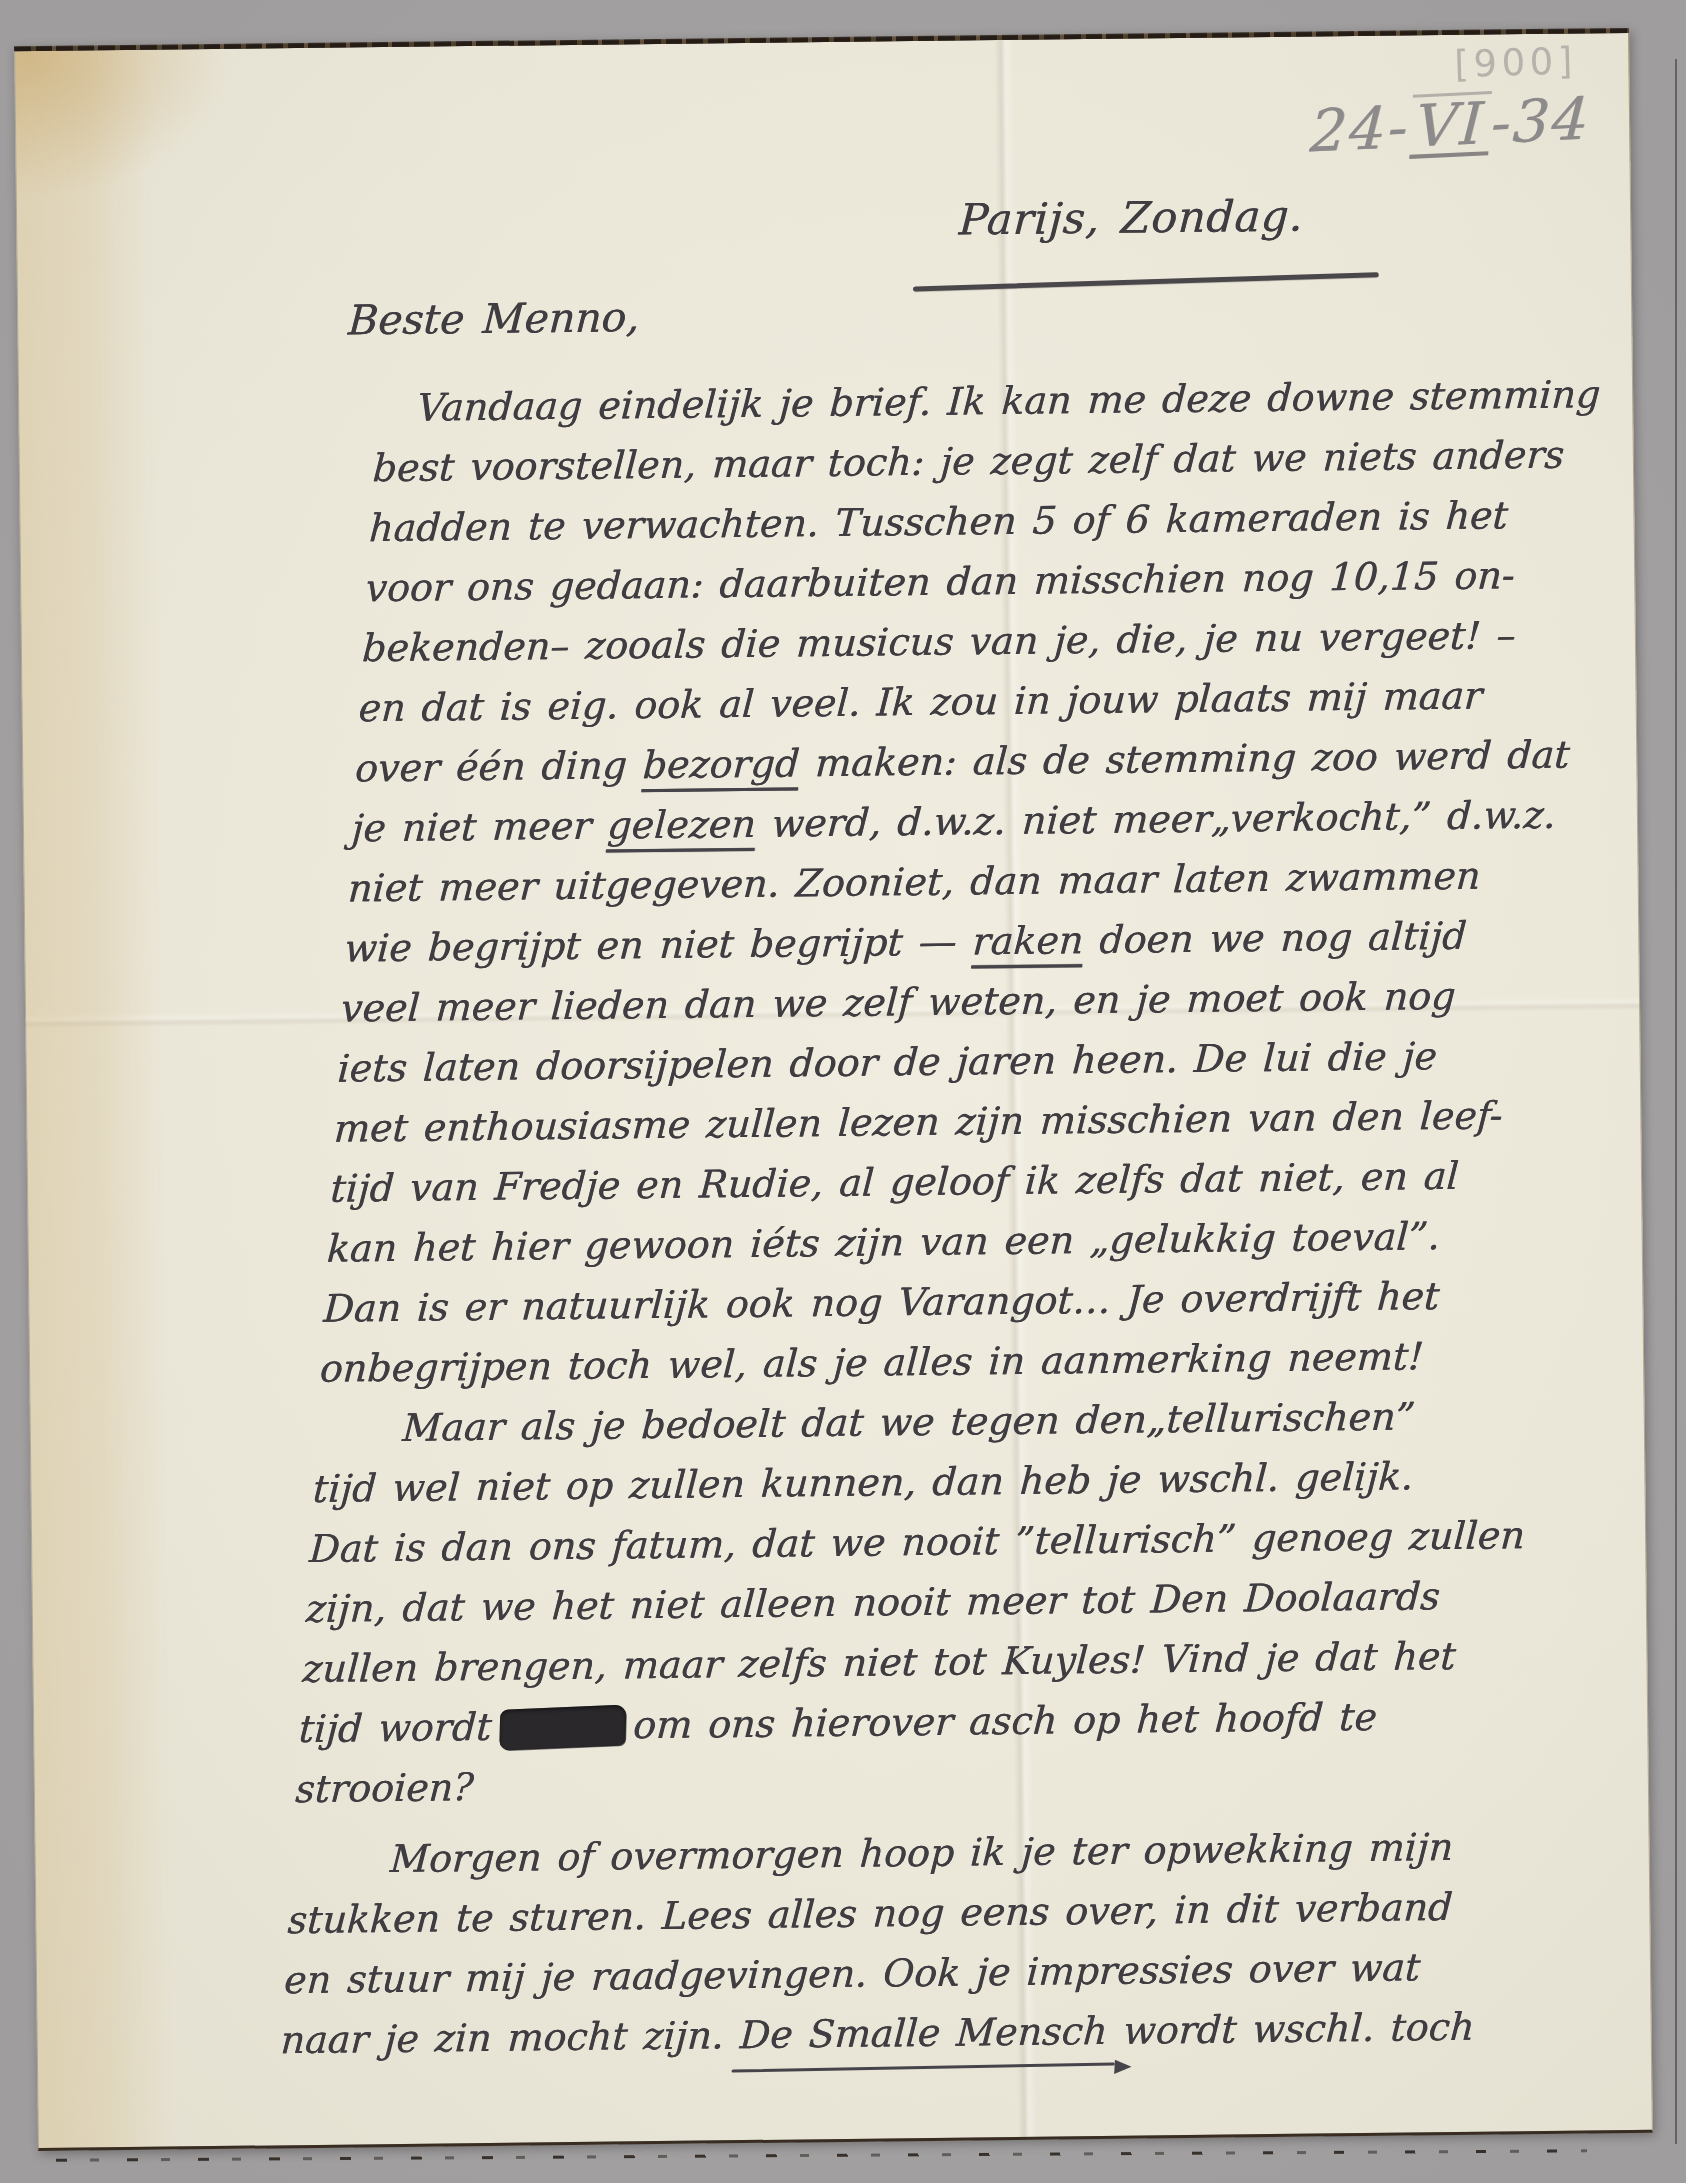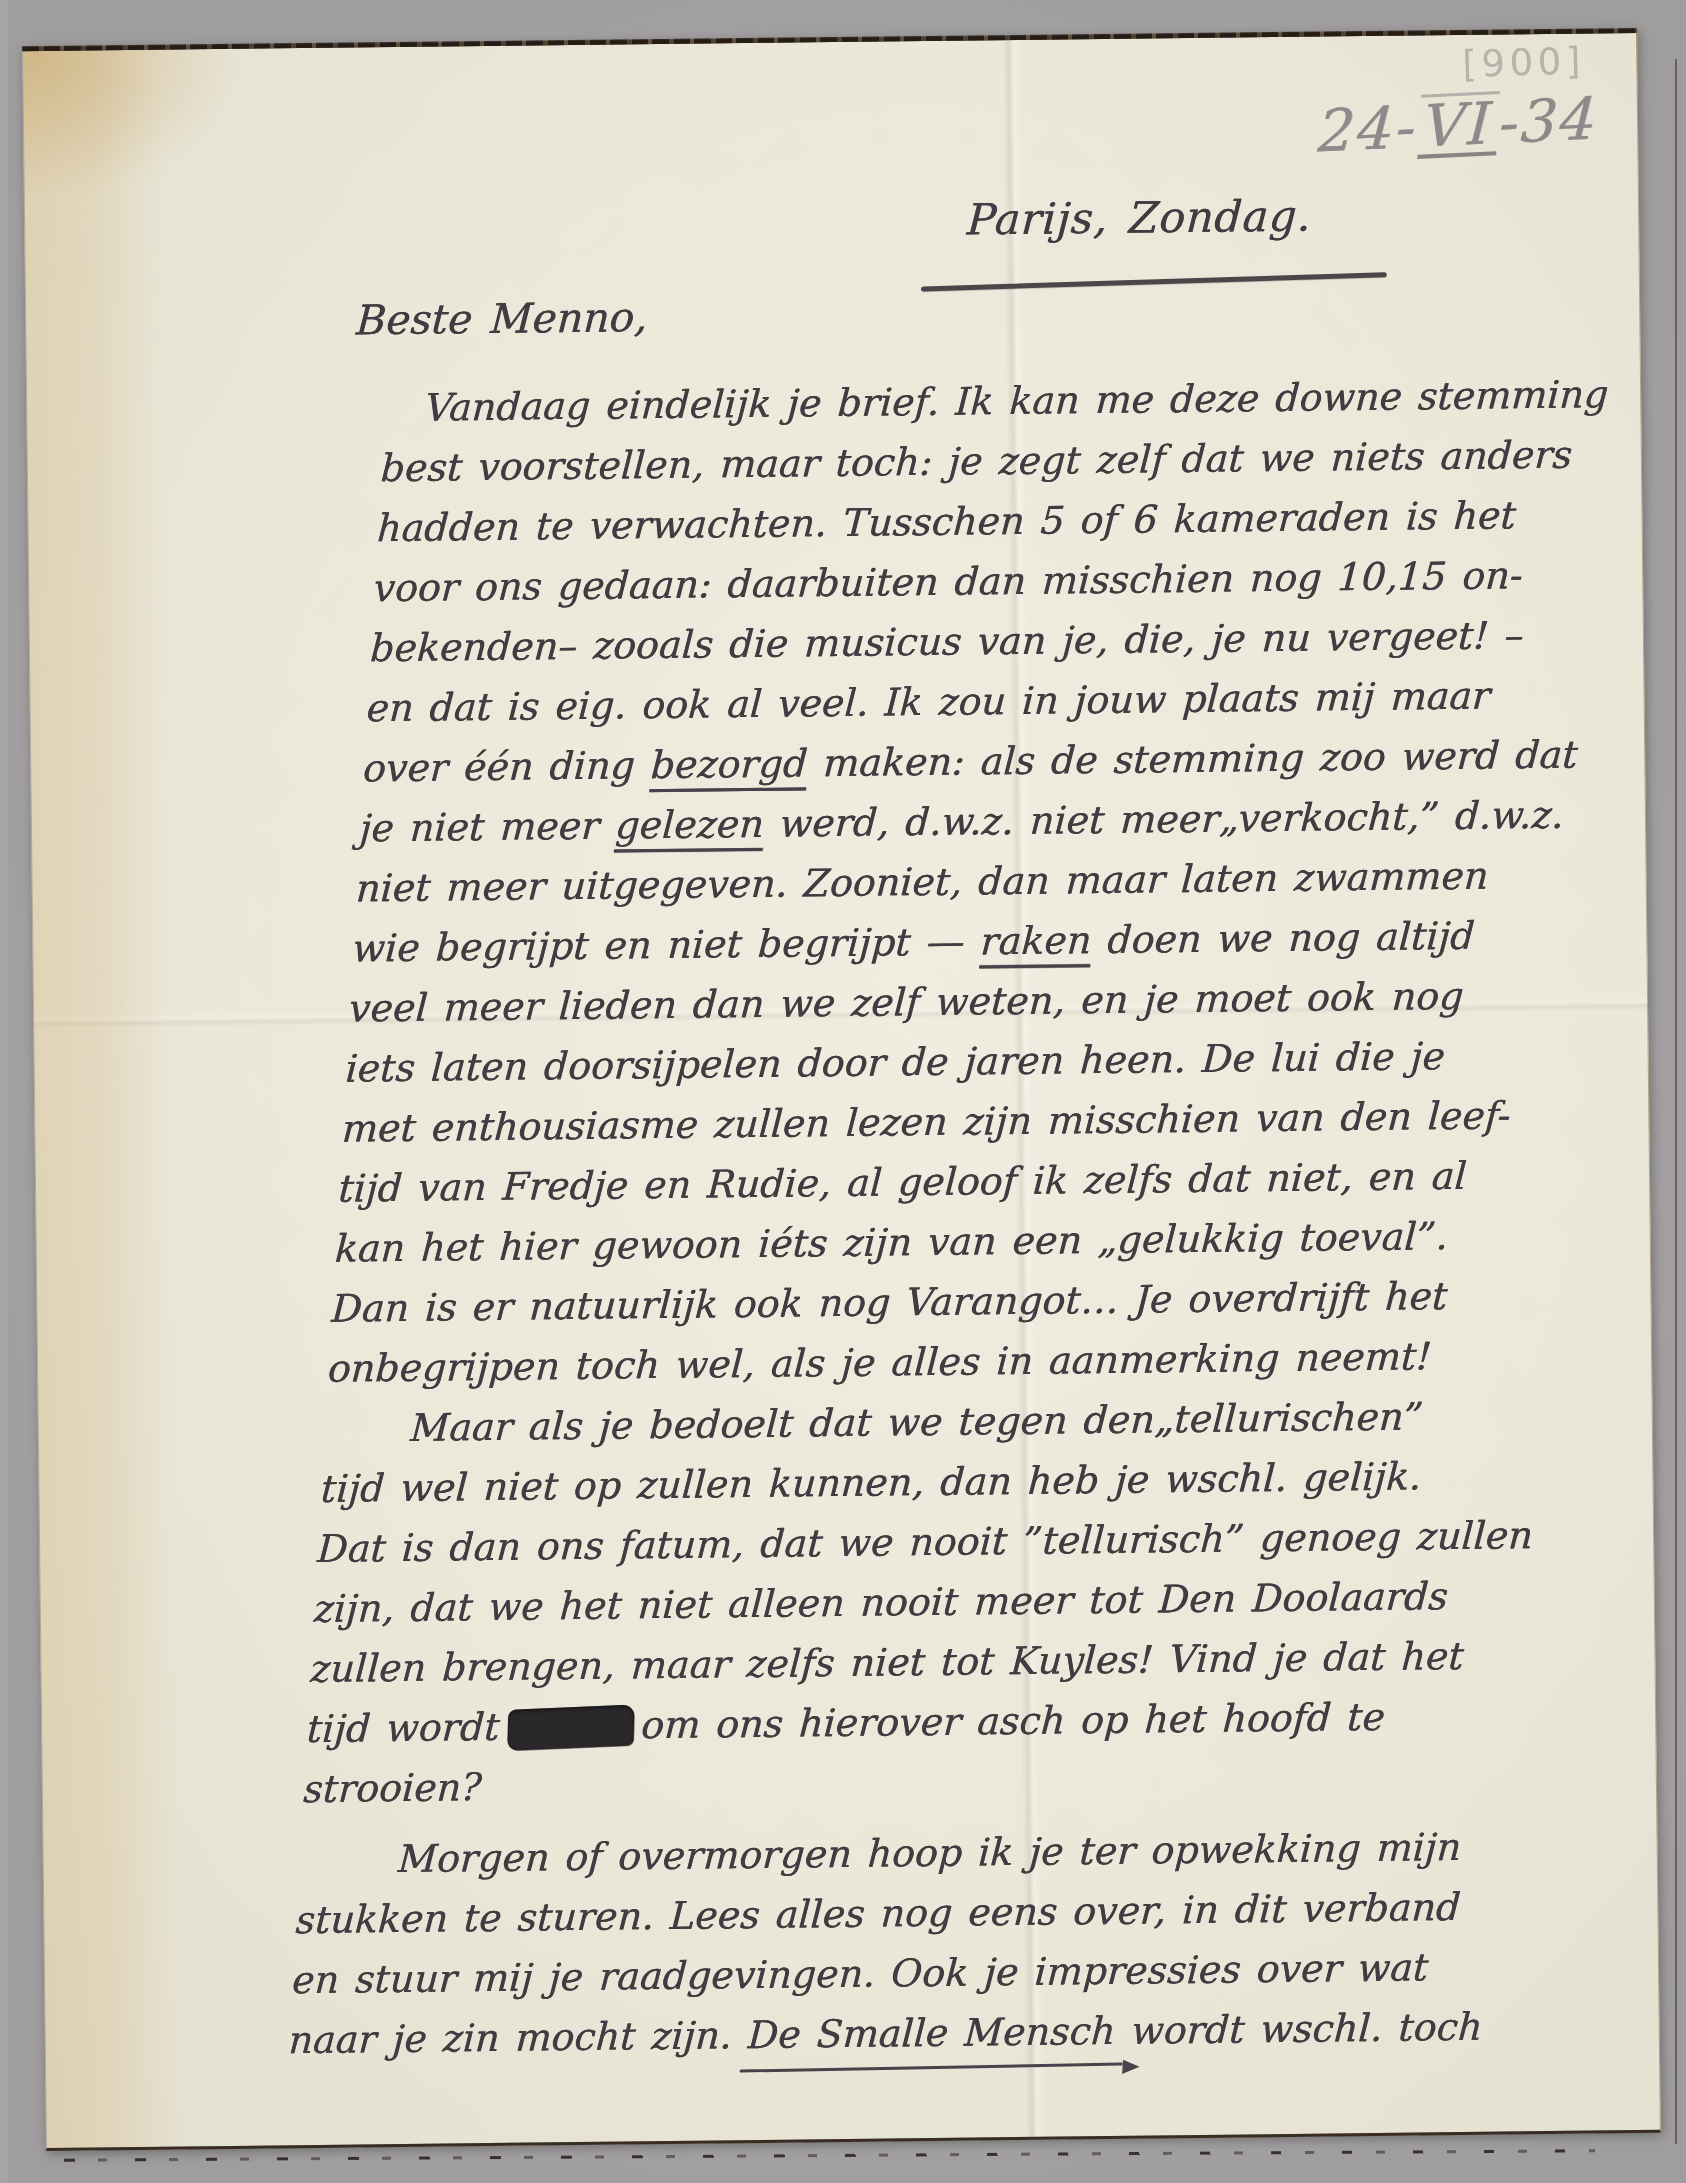--- a/index.html
+++ b/index.html
@@ -6,21 +6,20 @@
   html,body{margin:0;padding:0;}
   body{
     width:1687px;height:2183px;position:relative;overflow:hidden;
     background:var(--bg,#a8a5a6);
     font-family:"DejaVu Serif", serif;
   }
   .scan{position:absolute;inset:0;
     background:
       radial-gradient(ellipse at 50% 50%, rgba(255,255,255,.04), rgba(0,0,0,.05) 90%),
       var(--bg,#a8a5a6);
-    margin-left: 8px;
   }
   
   .paper{
     position:absolute;left:26px;top:38px;width:1613px;height:2097px;
     transform:rotate(-0.65deg);transform-origin:50% 50%;
     background:
       radial-gradient(ellipse 281px 196px at 13px 6.5px, rgba(198,163,100,.55), rgba(198,163,100,0) 72%),
       linear-gradient(90deg, rgba(205,175,115,.32) 0px, rgba(205,175,115,.22) 72px, rgba(205,175,115,0) 137px),
       linear-gradient(90deg, rgba(0,0,0,0) 60.7%, rgba(120,108,86,.13) 61.1%, rgba(255,255,255,.30) 61.4%, rgba(0,0,0,0) 61.9%),
       linear-gradient(0deg, rgba(0,0,0,0) 53.4%, rgba(120,108,86,.10) 53.6%, rgba(255,255,255,.22) 53.8%, rgba(0,0,0,0) 54.1%),

